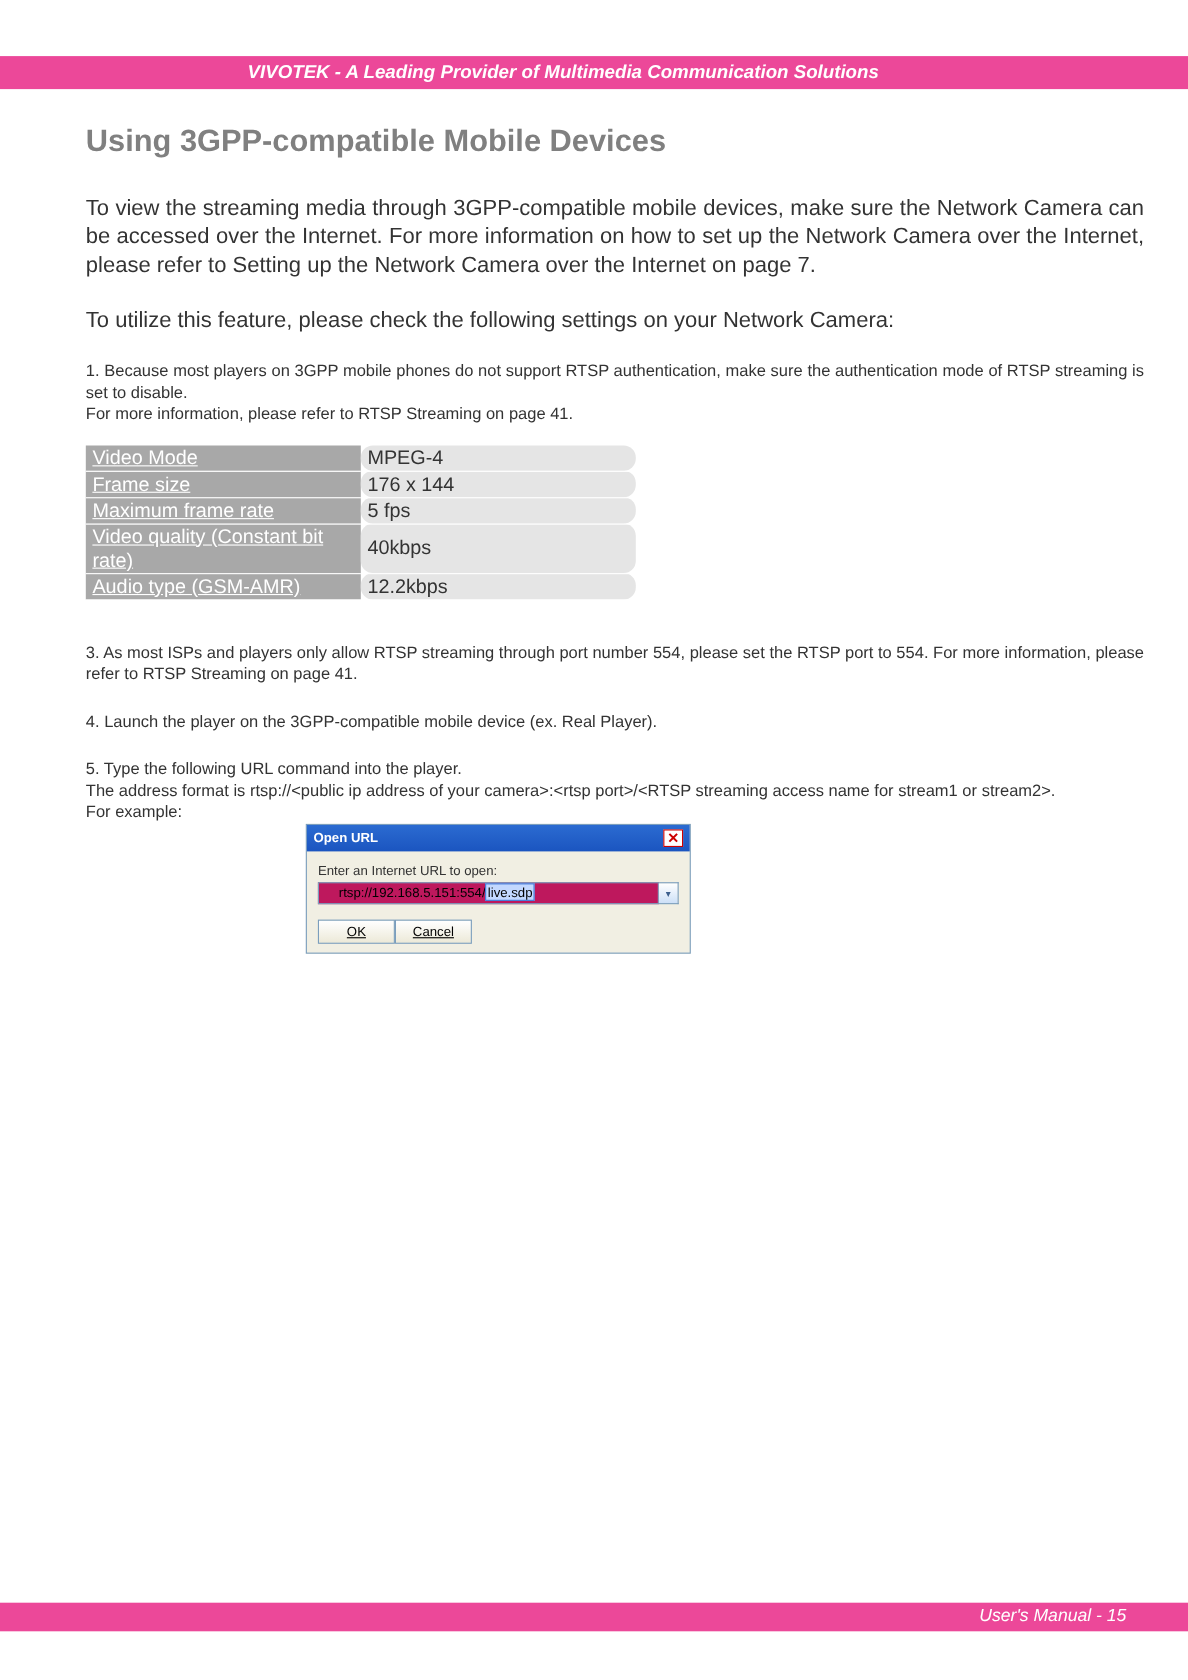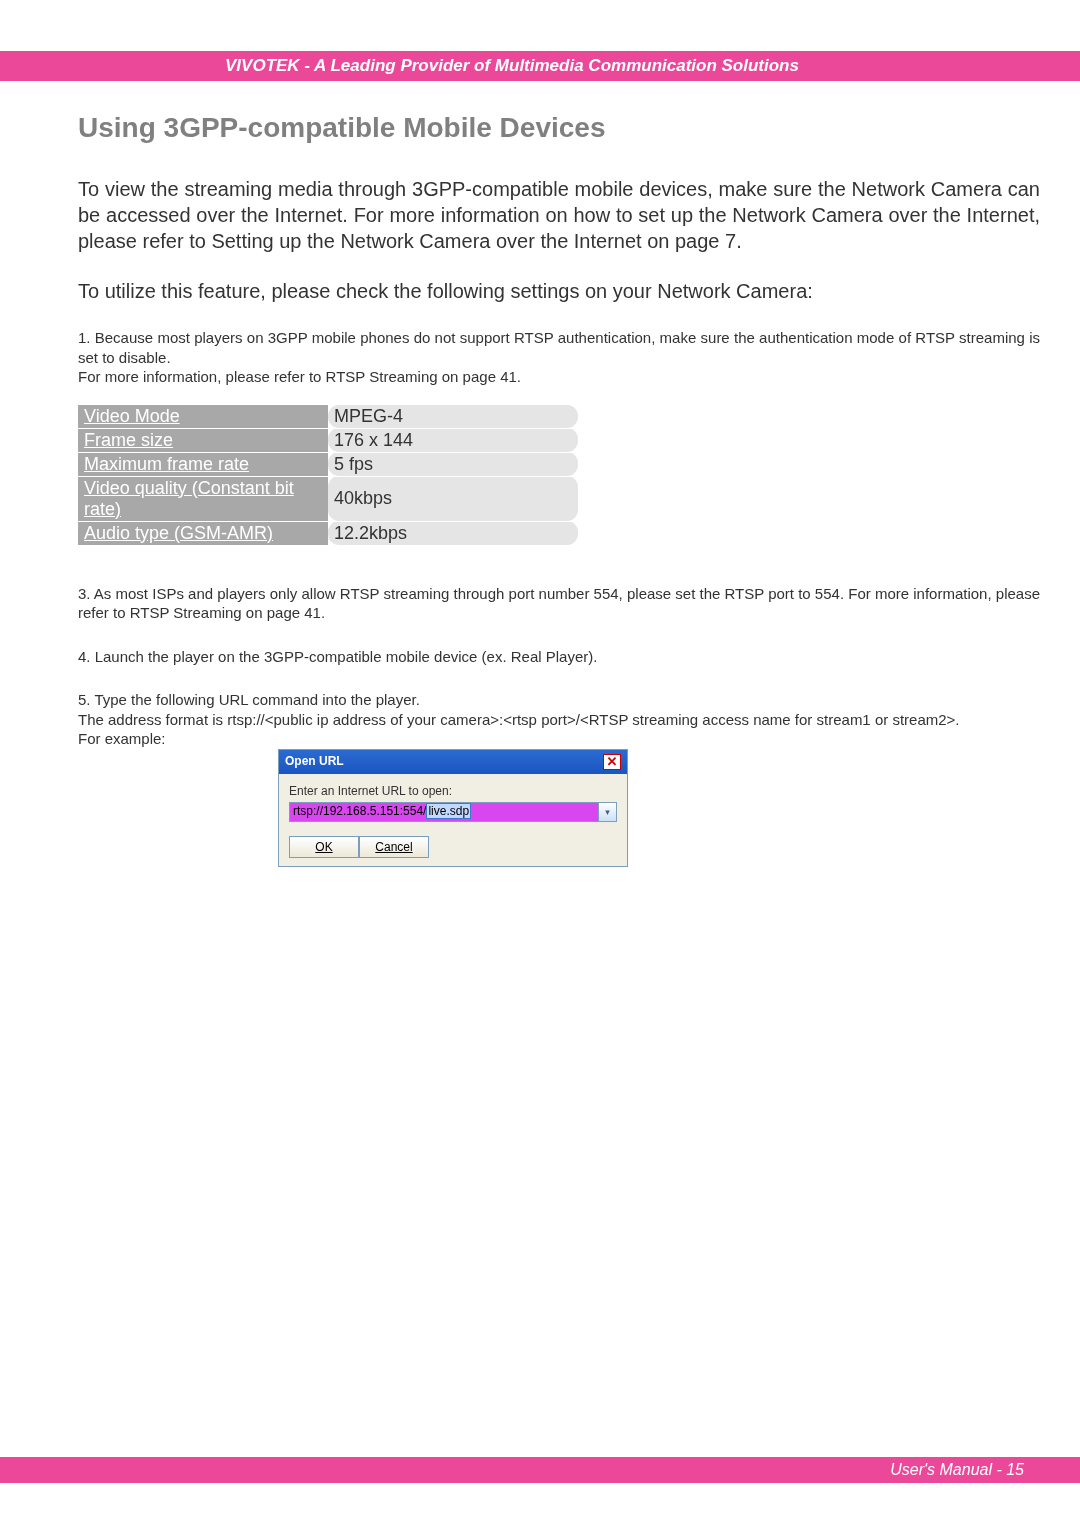--- a/index.html
+++ b/index.html
@@ -121,23 +121,23 @@
     .url-row {
       display: flex;
       gap: 0;
       margin-bottom: 14px;
     }
     .url-input {
       flex: 1;
       border: 1px solid #7b9ebd;
       font-family: Tahoma, Arial, sans-serif;
       font-size: 12px;
-      padding: 1px 3px;
+      padding: 1px 18px;
       height: 20px;
-      background: #d946ef;
+      background: #be185d;
     }
     .url-input .highlight {
       background: #c3d8ff;
       border: 1px solid #3c78d8;
       padding: 0 1px;
     }
     .dropdown-btn {
       width: 18px;
       height: 20px;
       background: linear-gradient(#fff, #cde0f7);

